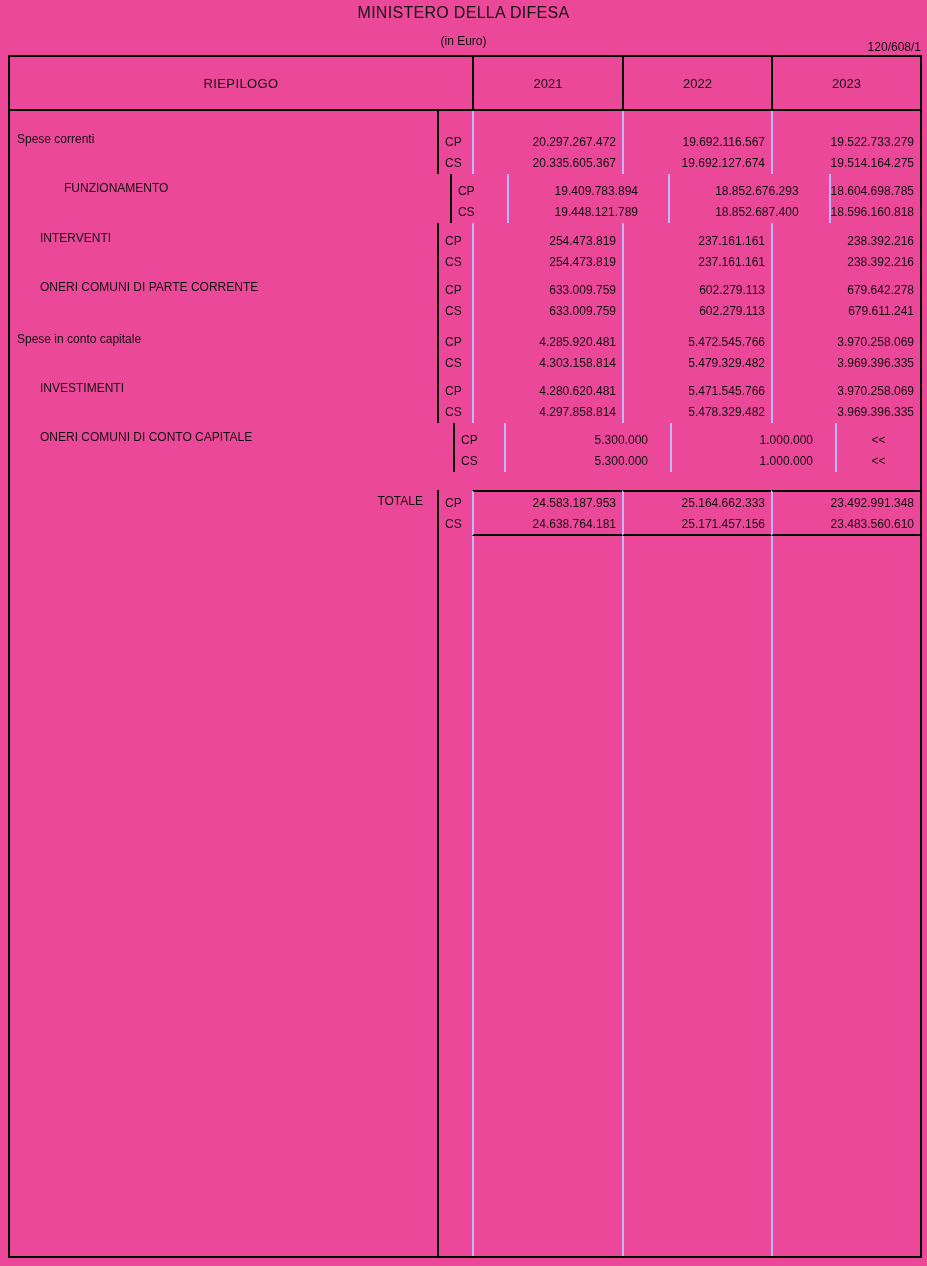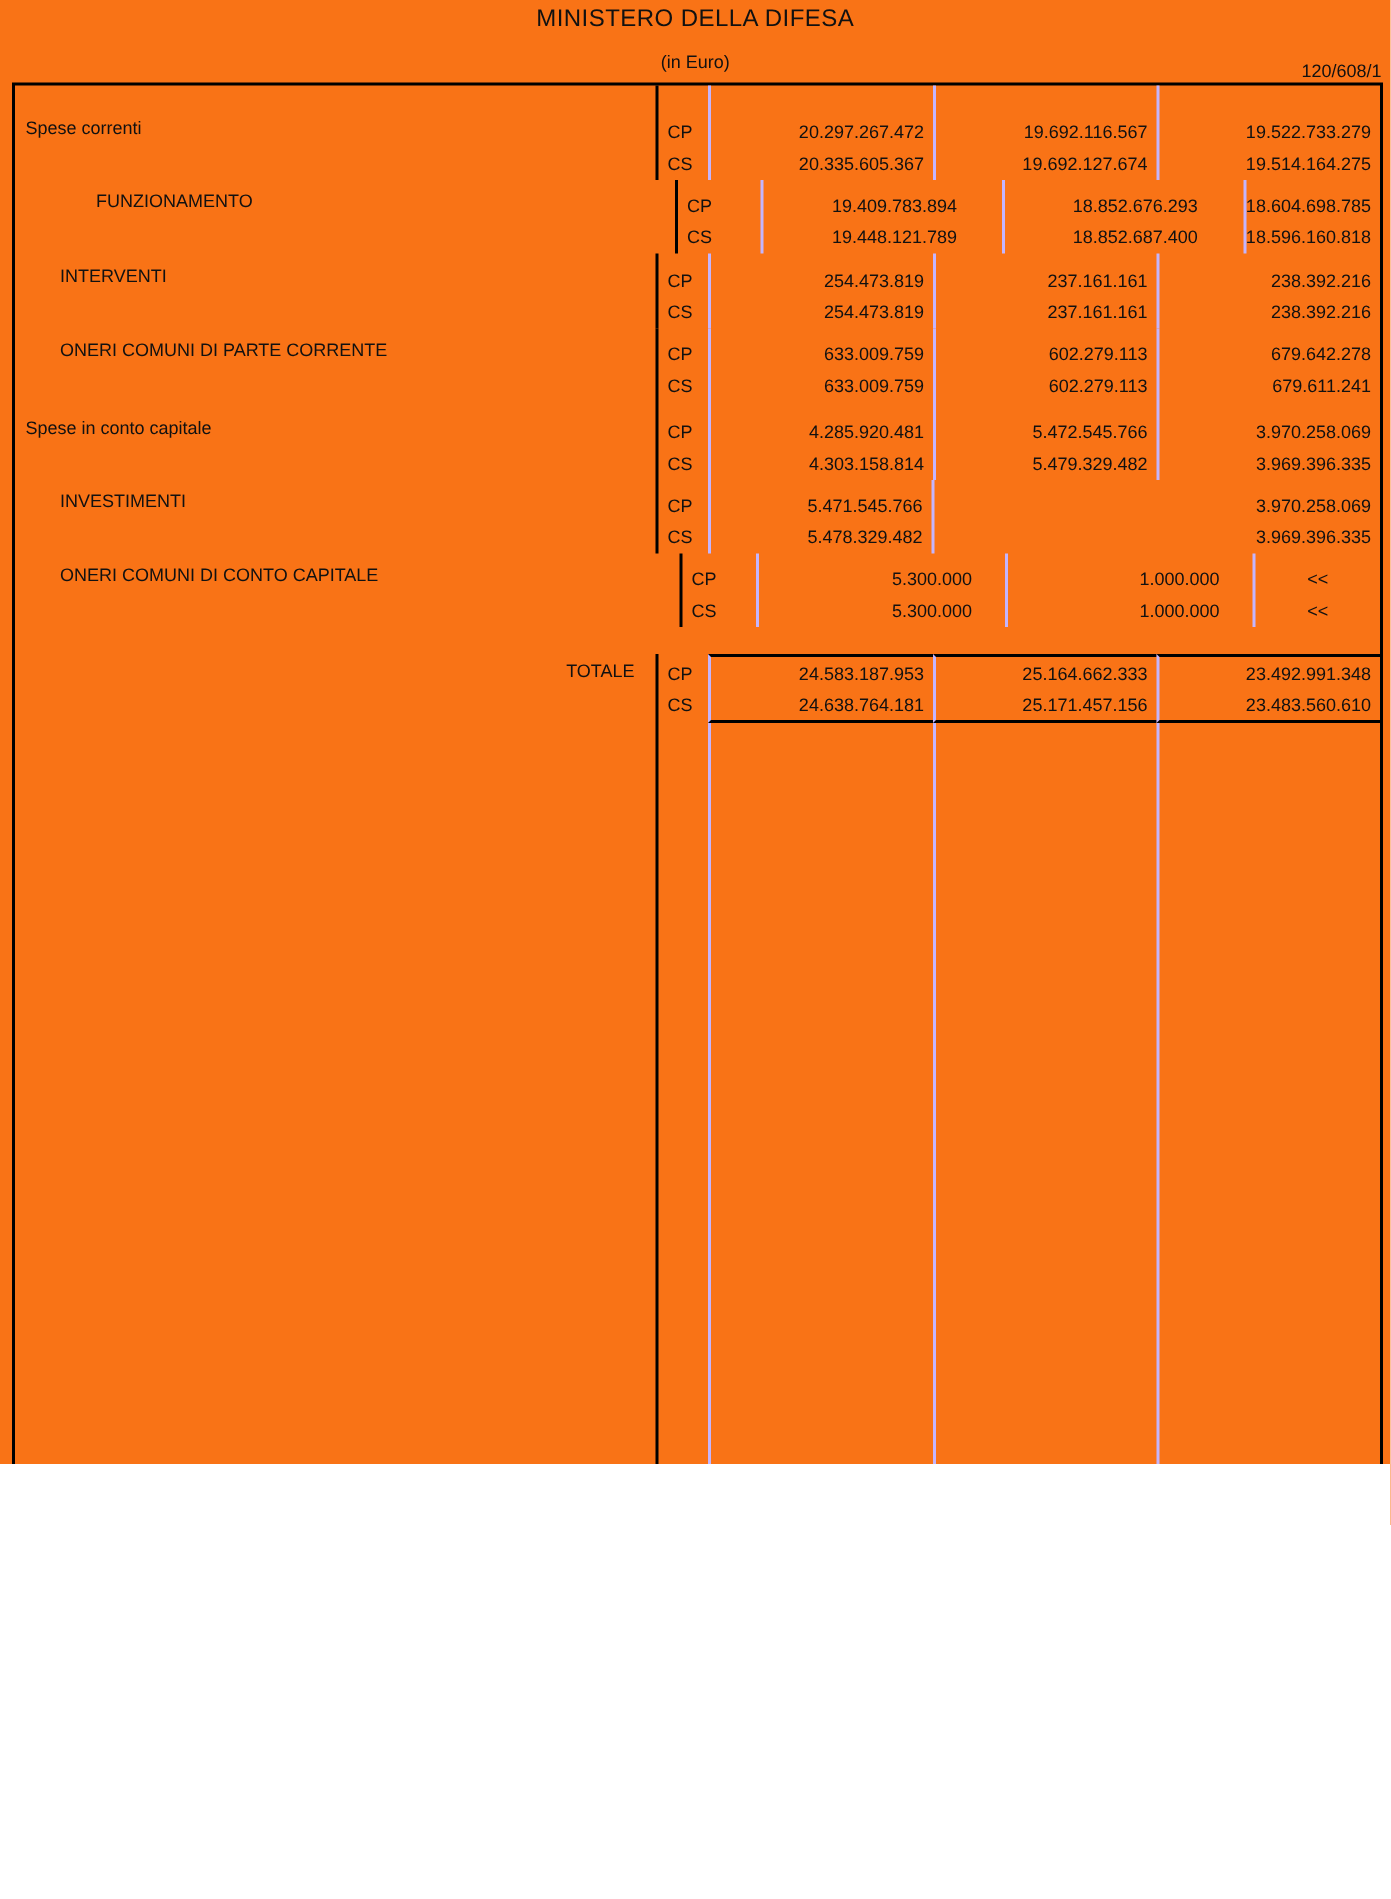--- a/index.html
+++ b/index.html
@@ -1,20 +1,20 @@
 <!DOCTYPE html>
 <html><head>
 <meta charset="utf-8">
 <style>
   * { margin:0; padding:0; box-sizing:border-box; }
   html,body { background:#fff; }
   .page {
     position:relative;
-    width:927px; height:976px;
-    background:#f97316;
+    width:927px; height:1266px;
+    background:#ec4899;
     color:#111;
     font-family:"Liberation Sans", sans-serif;
     overflow:hidden;
   }
   .title {
     position:absolute; top:4px; left:0; width:100%;
     text-align:center; font-size:16px; letter-spacing:.3px;
   }
   .euro-note {
     position:absolute; top:34px; left:0; width:100%;
@@ -79,20 +79,26 @@
 <body>
 
 <div class="page">
 
   <div class="title">MINISTERO DELLA DIFESA</div>
   <div class="euro-note">(in Euro)</div>
   <div class="doc-code">120/608/1</div>
 
   <div class="table">
 
+    <div class="header-row">
+      <div class="h-label">RIEPILOGO</div>
+      <div class="h-year h-y1">2021</div>
+      <div class="h-year h-y2">2022</div>
+      <div class="h-year h-y3">2023</div>
+    </div>
 
     <div class="group g1">
       <div class="c-label">Spese correnti</div>
       <div class="c-cpcs">
         <div>CP</div>
         <div>CS</div>
       </div>
       <div class="c-y c-y1">
         <div>20.297.267.472</div>
         <div>20.335.605.367</div>
@@ -185,20 +191,24 @@
         <div>3.970.258.069</div>
         <div>3.969.396.335</div>
       </div>
     </div>
 
     <div class="group g6">
       <div class="c-label sub">INVESTIMENTI</div>
       <div class="c-cpcs">
         <div>CP</div>
         <div>CS</div>
+      </div>
+      <div class="c-y c-y1">
+        <div>4.280.620.481</div>
+        <div>4.297.858.814</div>
       </div>
       <div class="c-y c-y2">
         <div>5.471.545.766</div>
         <div>5.478.329.482</div>
       </div>
       <div class="c-y c-y3">
         <div>3.970.258.069</div>
         <div>3.969.396.335</div>
       </div>
     </div>

